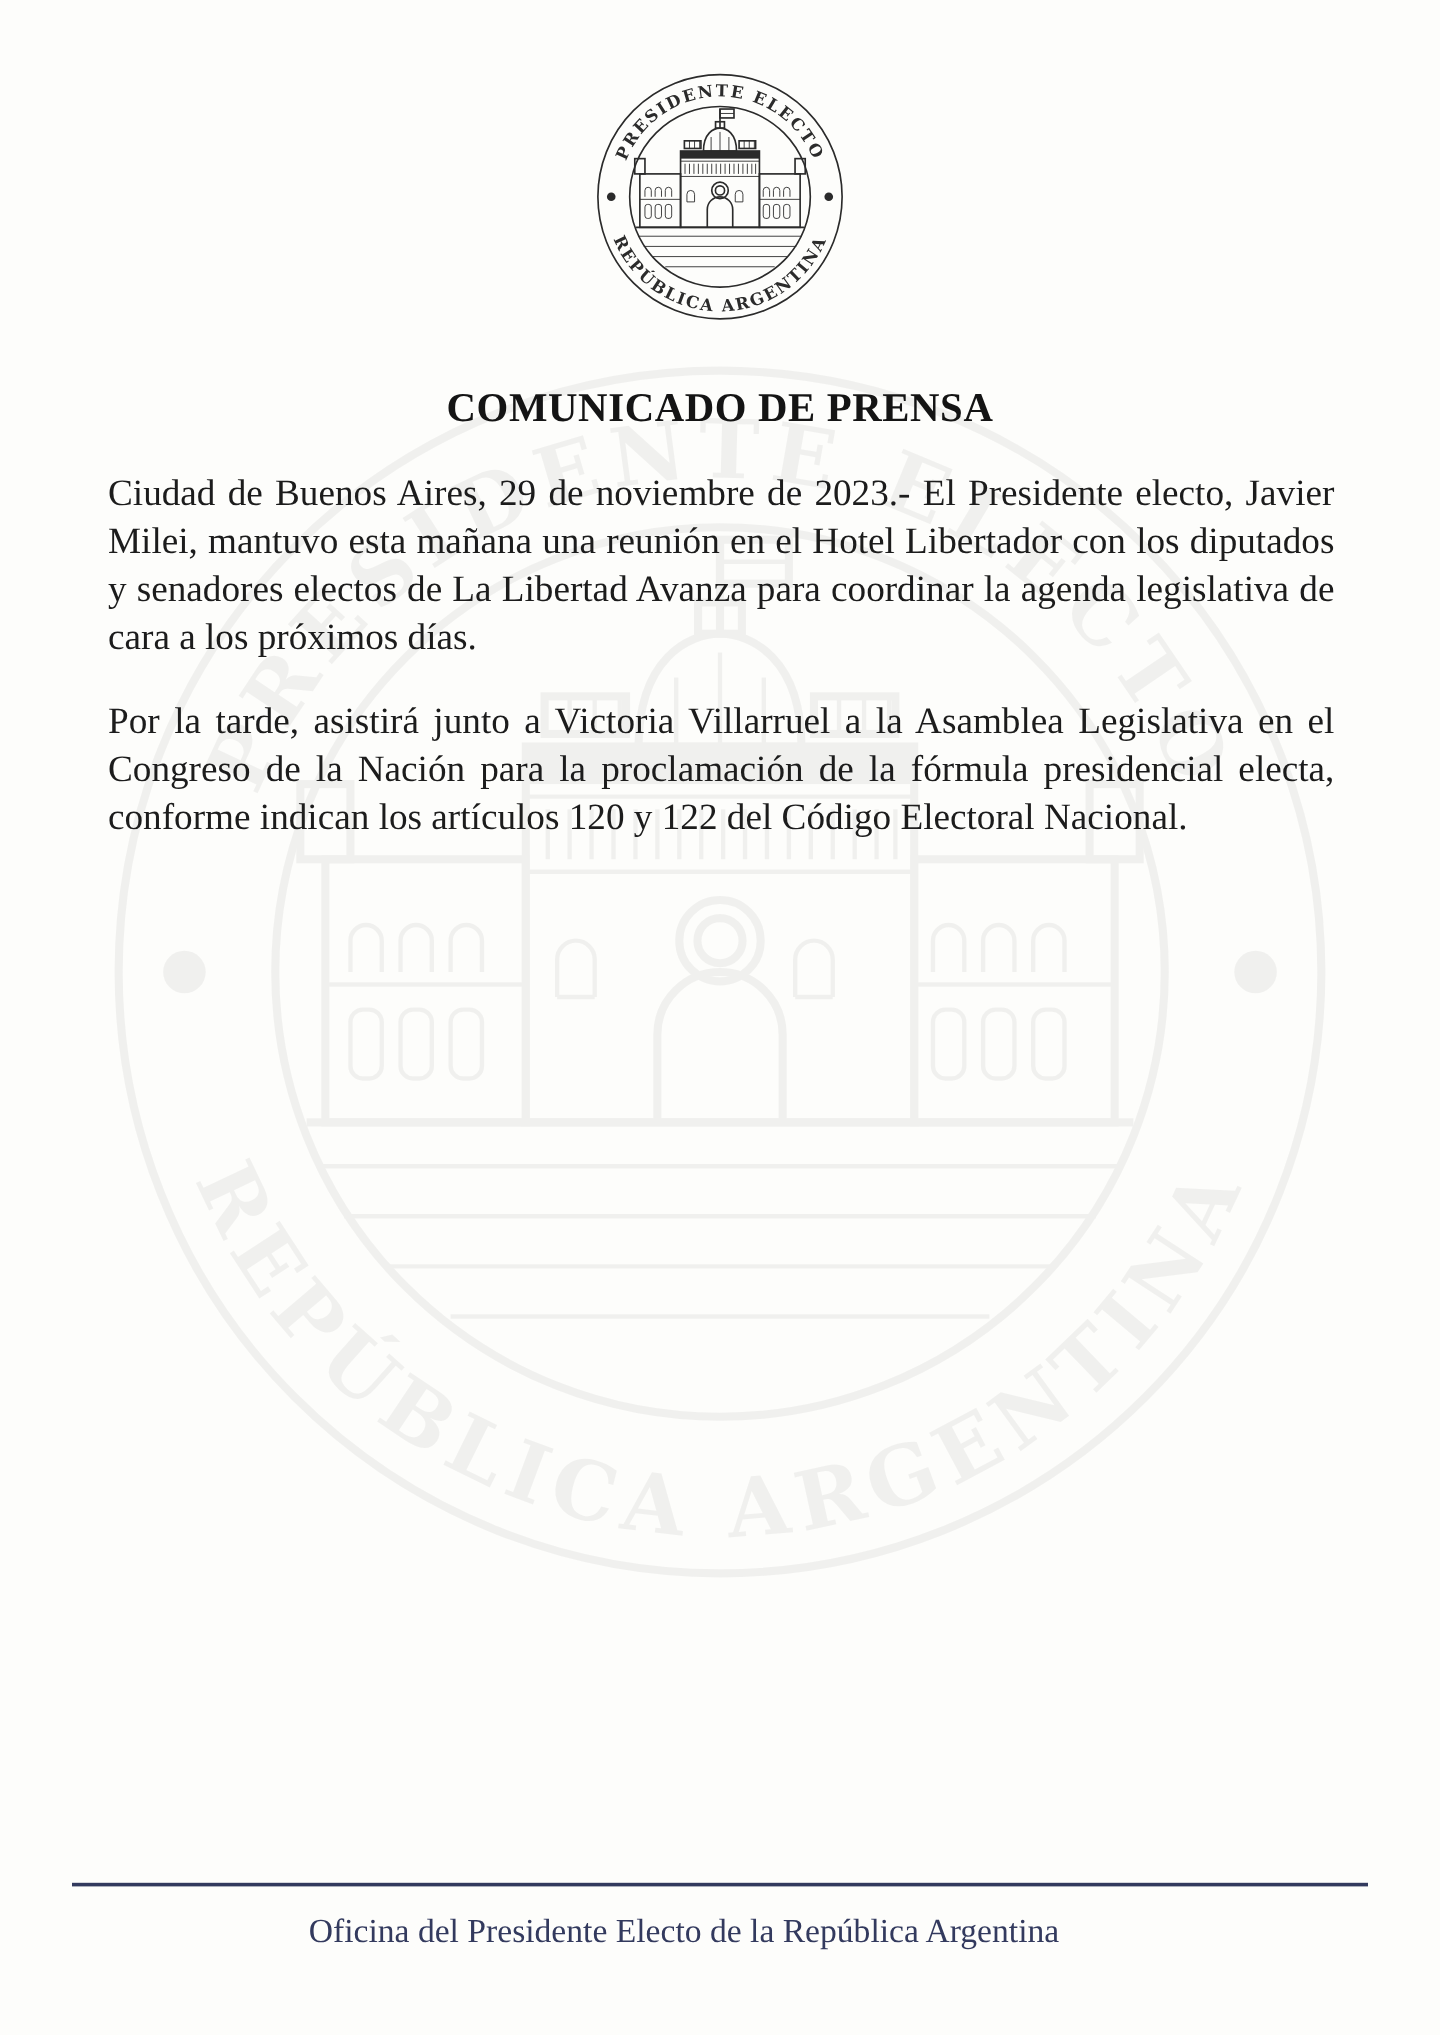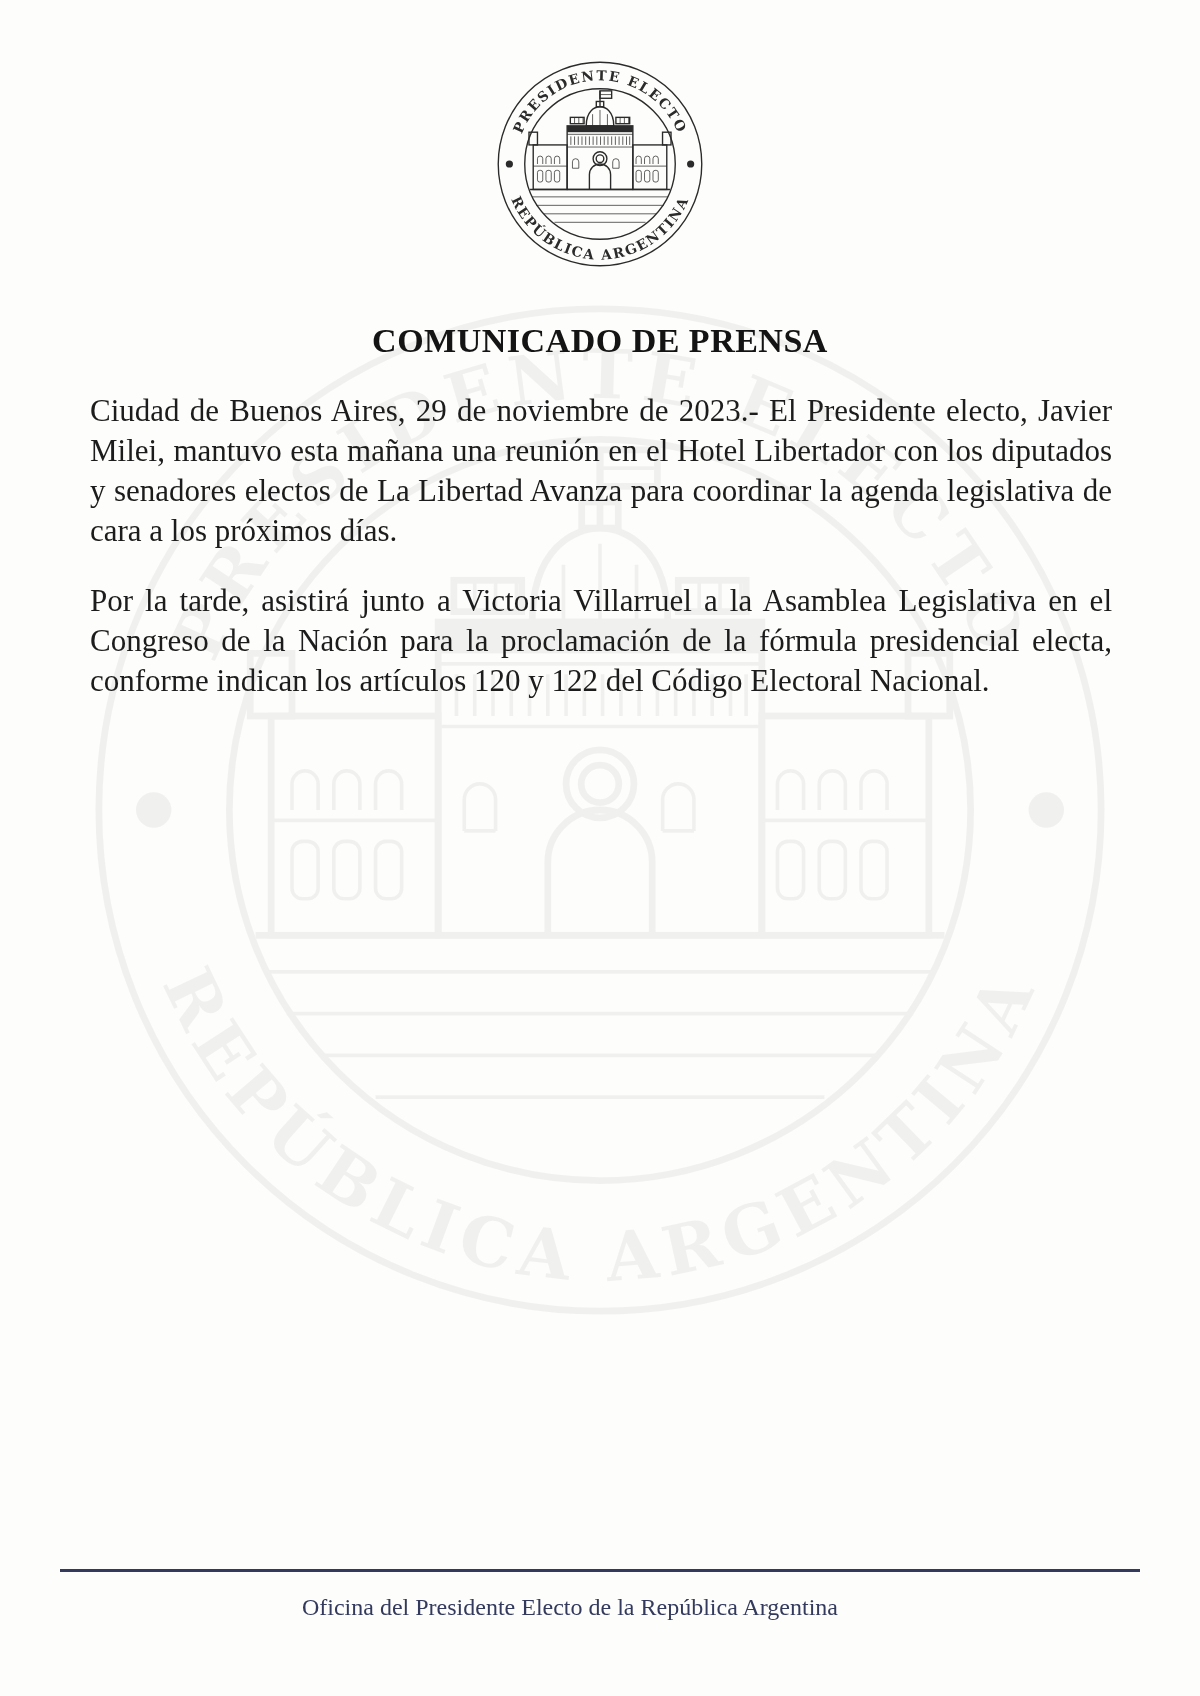--- a/index.html
+++ b/index.html
@@ -50,21 +50,21 @@
   }
   .content p{margin-bottom:30px;}
 
   
   .footer-rule{
     position:absolute;left:60px;top:1569px;width:1080px;height:3px;
     background:var(--accent);
   }
   .footer-text{
     position:absolute;top:1594px;left:0;width:1140px;
-    text-align:center;font-size:24px;color:var(--accent);
+    text-align:center;font-size:28px;color:var(--accent);
   }
 </style>
 </head>
 <body>
 
 <div class="page">
 
   <div class="watermark">
     <svg class="seal-svg" viewBox="0 0 200 200">
       <circle class="seal-stroke" cx="100" cy="100" r="96" stroke-width="2.6"></circle>

